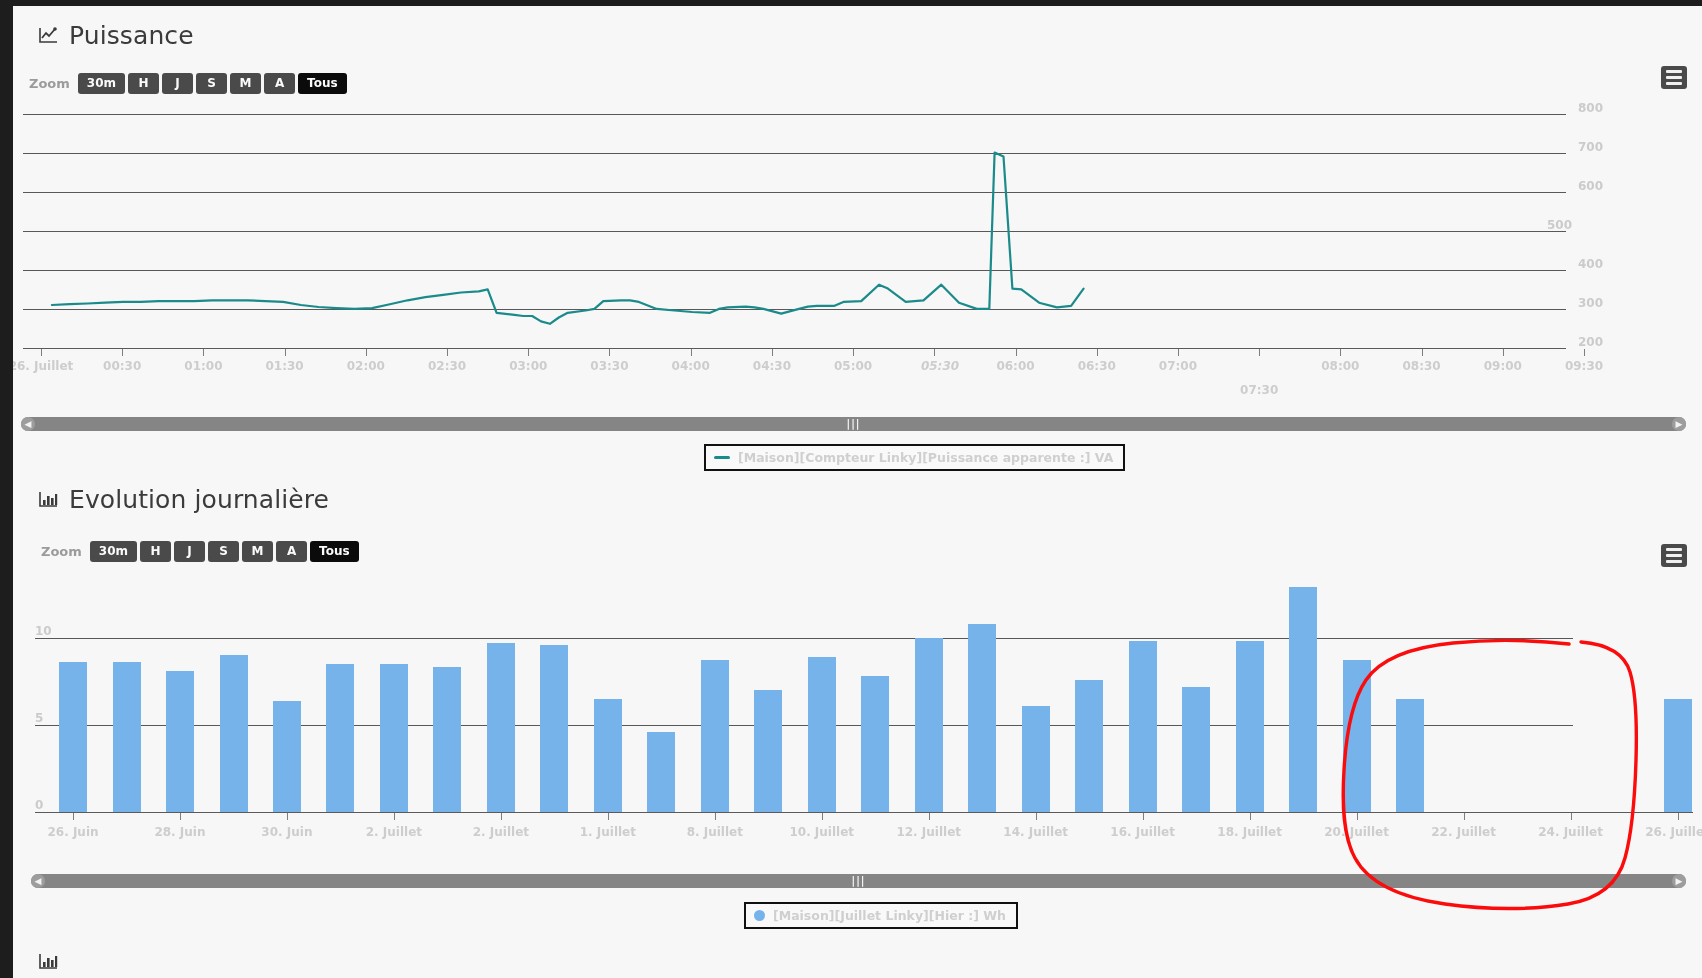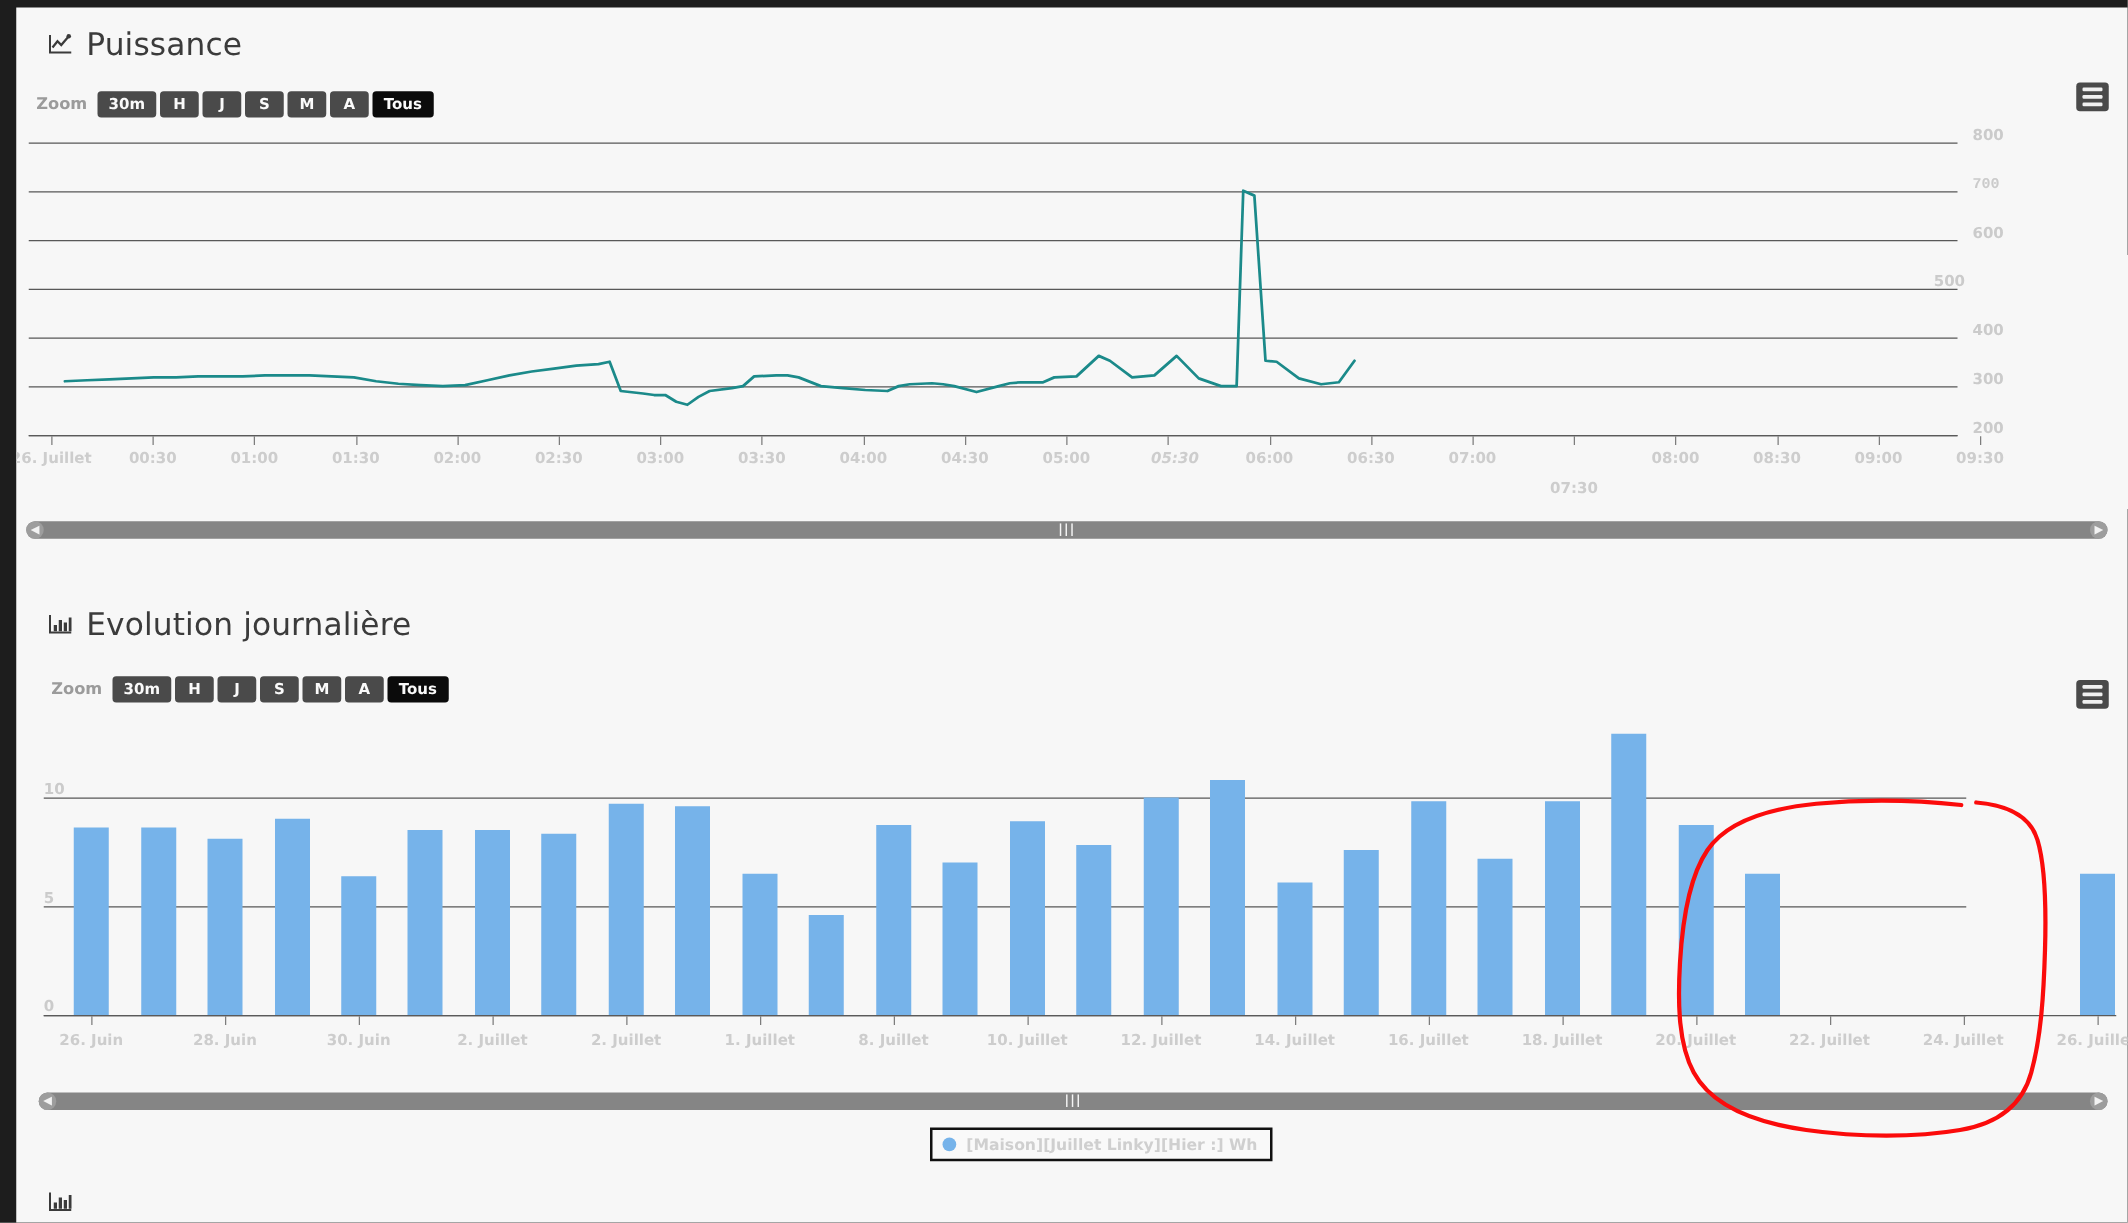--- a/index.html
+++ b/index.html
@@ -152,21 +152,21 @@
       <div class="ylab" style="left: 1565px; top: 249px;">200</div>
       <div class="gridline" style="top: 222.923px; left: 10px; width: 1543px;"></div>
       <div class="ylab" style="left: 1565px; top: 209.923px;">300</div>
       <div class="gridline" style="top: 183.846px; left: 10px; width: 1543px;"></div>
       <div class="ylab" style="left: 1565px; top: 170.846px;">400</div>
       <div class="gridline" style="top: 144.769px; left: 10px; width: 1543px;"></div>
       <div class="ylab" style="left: 1534px; top: 131.769px;">500</div>
       <div class="gridline" style="top: 105.692px; left: 10px; width: 1543px;"></div>
       <div class="ylab" style="left: 1565px; top: 92.6923px;">600</div>
       <div class="gridline" style="top: 66.6154px; left: 10px; width: 1543px;"></div>
-      <div class="ylab" style="left: 1565px; top: 53.6154px; font-family: Liberation Mono, monospace;">700</div>
+      <div class="ylab" style="left: 1565px; top: 53.6154px;">700</div>
       <div class="gridline" style="top: 27.5385px; left: 10px; width: 1543px;"></div>
       <div class="ylab" style="left: 1565px; top: 14.5385px;">800</div>
       <div class="xaxis-line" style="left: 10px; width: 1543px; top: 262px;"></div>
       <div class="tick" style="left: 28px; top: 263px;"></div>
       <div class="xlab" style="left: 28px; top: 273px;">26. Juillet</div>
       <div class="tick" style="left: 109.211px; top: 263px;"></div>
       <div class="xlab" style="left: 109.211px; top: 273px;">00:30</div>
       <div class="tick" style="left: 190.421px; top: 263px;"></div>
       <div class="xlab" style="left: 190.421px; top: 273px;">01:00</div>
       <div class="tick" style="left: 271.632px; top: 263px;"></div>
@@ -208,20 +208,24 @@
       </svg>
     </div>
 
   <div class="navigator" style="left:8px;top:411px;width:1665px;">
     <div class="nav-track"></div>
     <div class="nav-handle-l">◀</div>
     <div class="nav-handle-r">▶</div>
     <div class="nav-grip">|||</div>
   </div>
 
+  <div class="legend" style="left:691px;top:438px;">
+    <span class="swatch-line"></span>
+    <span>[Maison][Compteur Linky][Puissance apparente :] VA</span>
+  </div>
 
   <div class="panel-title" style="position:absolute;left:0;top:478px;height:30px;">
     <span class="ico">
       <svg width="19" height="17" viewBox="0 0 19 17">
         <path d="M1 1 L1 15 L18 15" stroke="#3b3b3b" stroke-width="1.6" fill="none"></path>
         <rect x="4" y="9" width="2.6" height="5" fill="#3b3b3b"></rect>
         <rect x="8" y="5" width="2.6" height="9" fill="#3b3b3b"></rect>
         <rect x="12" y="7" width="2.6" height="7" fill="#3b3b3b"></rect>
         <rect x="16" y="3" width="2.2" height="11" fill="#3b3b3b"></rect>
       </svg>

